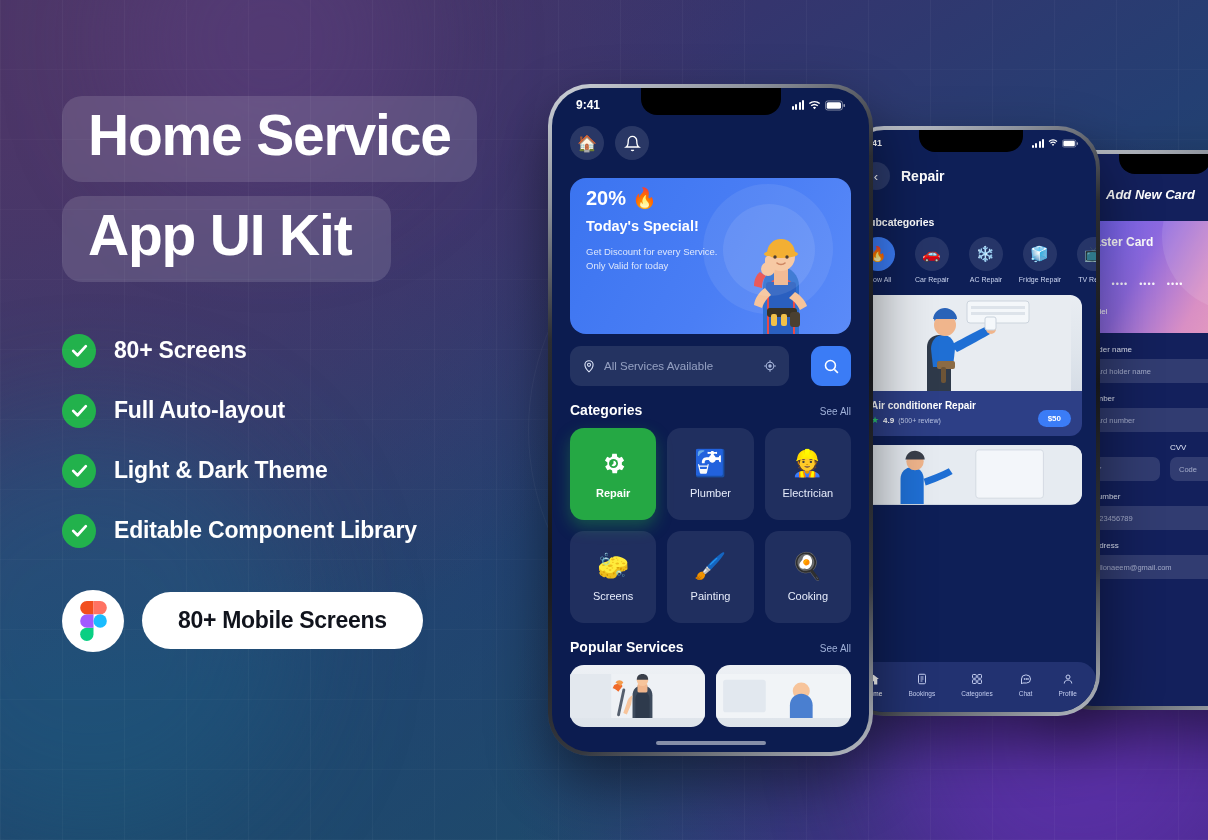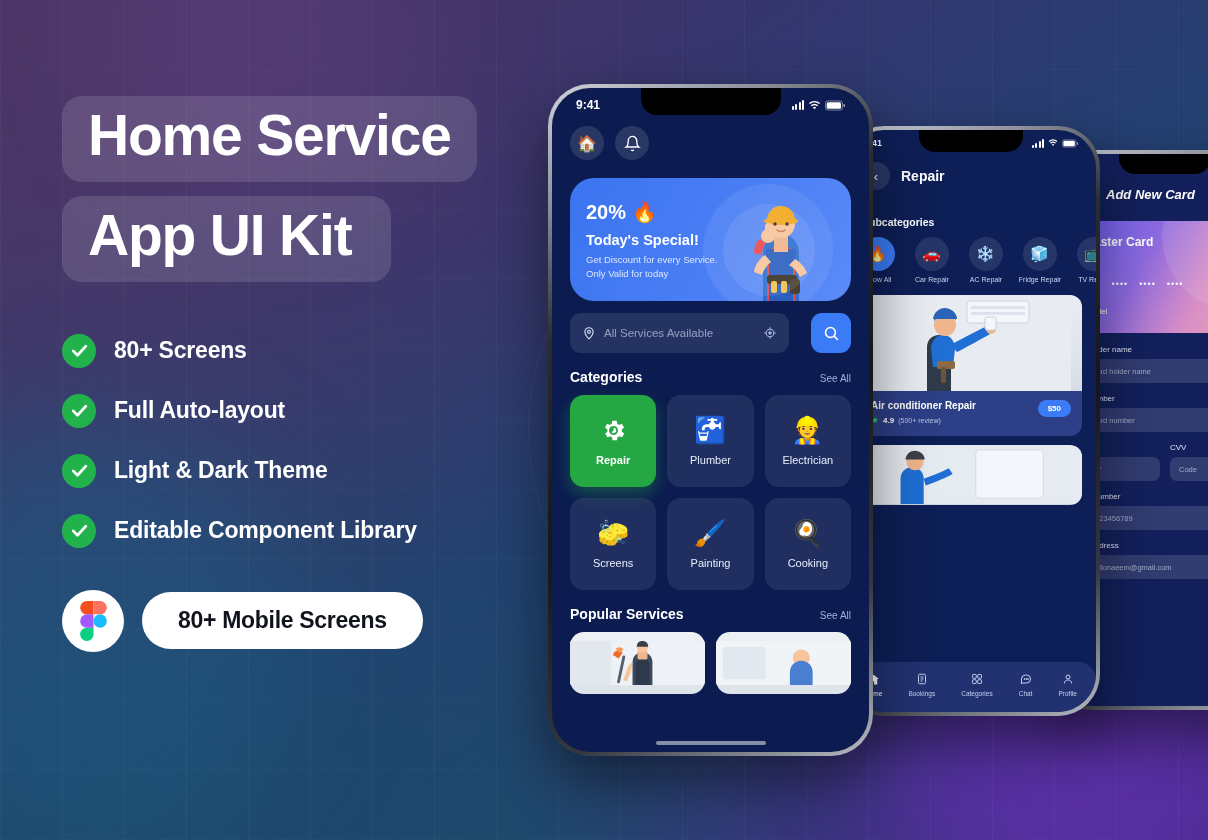--- a/index.html
+++ b/index.html
@@ -182,21 +182,21 @@
     background: linear-gradient(180deg,#e9edf2 0%,#dfe5ec 60%,#d6dde6 100%);
     overflow: hidden;
   }
   .svc-body { padding: 9px 11px 11px 11px; position: relative; }
   .svc-name { color: #fff; font-size: 10px; font-weight: 700; }
   .svc-rate { display: flex; align-items: center; gap: 4px; margin-top: 4px; }
   .svc-rate .star { color: #2ecc71; font-size: 9px; }
   .svc-rate b { color: #fff; font-size: 8px; }
   .svc-rate span { color: #b9c4e4; font-size: 7px; }
   .svc-price {
-    position: absolute; right: 11px; top: 9px;
+    position: absolute; right: 11px; top: 19px;
     background: #3b7cf6; color: #fff; border-radius: 11px;
     padding: 4px 10px; font-size: 8px; font-weight: 700;
   }
   .svc-prov { display: flex; align-items: center; gap: 7px; margin-top: 9px; }
   .prov-av {
     width: 22px; height: 22px; border-radius: 50%; flex: 0 0 22px;
     background: linear-gradient(160deg,#f3c9a6,#2f7d53); overflow: hidden; position: relative;
   }
   .prov-n { color: #fff; font-size: 9px; }
   .prov-r { color: #b9c4e4; font-size: 7.5px; margin-top: 1px; }
@@ -226,35 +226,35 @@
   }
   .p1-welcome { flex: 1; }
   .p1-welcome .w1 { color: #fff; font-size: 17px; font-weight: 700; letter-spacing: -.2px; }
   .p1-welcome .w2 { color: #9fb0d8; font-size: 11.5px; margin-top: 2px; display: flex; align-items: center; gap: 3px; }
   .p1-bell {
     width: 34px; height: 34px; border-radius: 50%; flex: 0 0 34px;
     background: rgba(255,255,255,.12);
     display: flex; align-items: center; justify-content: center;
   }
   .promo {
-    margin: 8px 18px 0 18px; height: 123px; border-radius: 24px;
+    margin: 8px 18px 0 18px; height: 156px; border-radius: 16px;
     background: linear-gradient(120deg,#3b74f0 0%,#4a7ef5 55%,#5b8bf8 100%);
-    position: relative; overflow: hidden; padding: 22px 16px;
+    position: relative; overflow: hidden; padding: 8px 16px;
   }
   .promo::before {
     content: ""; position: absolute; width: 130px; height: 130px; border-radius: 50%;
     background: rgba(255,255,255,.08); right: 18px; top: 6px;
   }
   .promo::after {
     content: ""; position: absolute; width: 92px; height: 92px; border-radius: 50%;
     background: rgba(255,255,255,.09); right: 36px; top: 26px;
   }
   .promo-pct { color: #fff; font-size: 20px; font-weight: 700; display: flex; align-items: center; gap: 6px; position: relative; }
   .promo-t { color: #fff; font-size: 14.5px; font-weight: 700; margin-top: 8px; position: relative; }
-  .promo-s { color: rgba(255,255,255,.82); font-size: 9.5px; line-height: 1.45; margin-top: 5px; position: relative; max-width: 150px; }
+  .promo-s { color: rgba(255,255,255,.82); font-size: 9.5px; line-height: 1.45; margin-top: 11px; position: relative; max-width: 150px; }
   .worker { position: absolute; right: 16px; bottom: 0; width: 108px; height: 112px; }
 
   .locrow { display: flex; gap: 22px; padding: 12px 18px 0 18px; align-items: center; }
   .locbox {
     flex: 1; height: 40px; border-radius: 11px;
     background: rgba(255,255,255,.1);
     display: flex; align-items: center; gap: 8px; padding: 0 12px;
   }
   .locbox span.txt { flex: 1; color: rgba(214,224,250,.62); font-size: 11.5px; }
   .locbtn {

